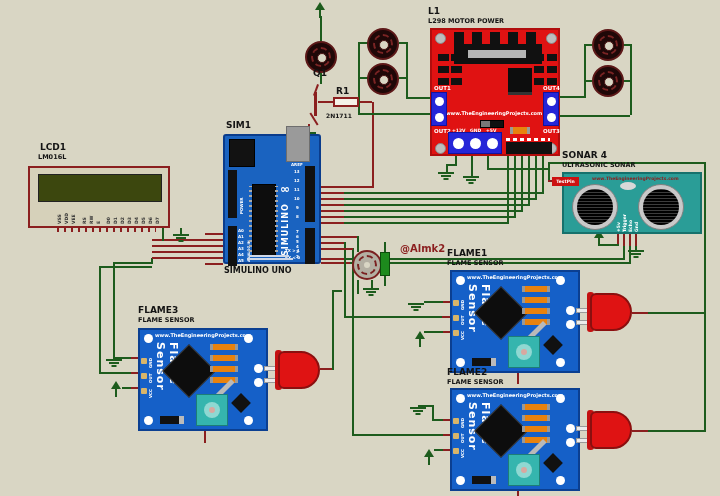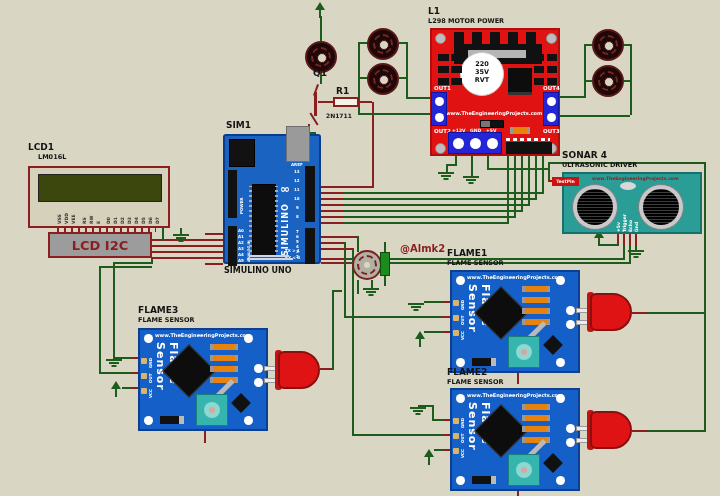--- a/index.html
+++ b/index.html
@@ -267,41 +267,38 @@
       <i></i>
       <u></u>
     </span>
 
   <span class="lbl" style="left:313px;top:68px">Q1</span>
   <span class="sub" style="left:326px;top:112px;font-size:6px">2N1711</span>
   <i class="wr" style="left:314px;top:92px;width:3px;height:24px"></i>
   <span class="lbl" style="left:336px;top:86px">R1</span>
   <div style="position:absolute;left:333px;top:97px;width:26px;height:10px;background:#f5f2e8;border:2px solid #8b1f1f;box-sizing:border-box"></div>
 
-  <span class="lbl" style="left:28px;top:142px">LCD1</span>
+  <span class="lbl" style="left:40px;top:142px">LCD1</span>
   <span class="sub" style="left:38px;top:153px">LM016L</span>
   <div style="position:absolute;left:28px;top:166px;width:142px;height:62px;background:#d6d1ba;border:2px solid #8b1f1f;box-sizing:border-box">
     <div style="position:absolute;left:8px;top:6px;width:122px;height:26px;background:#3c470e;border:1px solid #222"></div>
     <span class="vpin" style="left:27px;top:36px;height:20px;color:#333">VSS</span>
     <span class="vpin" style="left:34px;top:36px;height:20px;color:#333">VDD</span>
     <span class="vpin" style="left:41px;top:36px;height:20px;color:#333">VEE</span>
     <span class="vpin" style="left:52px;top:36px;height:20px;color:#333">RS</span>
     <span class="vpin" style="left:59px;top:36px;height:20px;color:#333">RW</span>
     <span class="vpin" style="left:66px;top:36px;height:20px;color:#333">E</span>
     <span class="vpin" style="left:76px;top:36px;height:20px;color:#333">D0</span>
     <span class="vpin" style="left:83px;top:36px;height:20px;color:#333">D1</span>
     <span class="vpin" style="left:90px;top:36px;height:20px;color:#333">D2</span>
     <span class="vpin" style="left:97px;top:36px;height:20px;color:#333">D3</span>
     <span class="vpin" style="left:104px;top:36px;height:20px;color:#333">D4</span>
     <span class="vpin" style="left:111px;top:36px;height:20px;color:#333">D5</span>
     <span class="vpin" style="left:118px;top:36px;height:20px;color:#333">D6</span>
     <span class="vpin" style="left:125px;top:36px;height:20px;color:#333">D7</span>
-  </div>
-  <div style="position:absolute;left:48px;top:232px;width:104px;height:26px;background:#9c9c9c;border:2px solid #8b1f1f;box-sizing:border-box;display:flex;align-items:center;justify-content:center">
-    <span style="font:bold 13px 'DejaVu Sans',sans-serif;color:#8b1f1f">LCD I2C</span>
   </div>
 
   <span class="lbl" style="left:226px;top:120px">SIM1</span>
   <div style="position:absolute;left:223px;top:134px;width:98px;height:130px;background:#1a63c0;border:2px solid #0a3c8c;border-radius:3px;box-sizing:border-box">
     <div style="position:absolute;left:4px;top:3px;width:24px;height:26px;background:#121212;border:1px solid #000"></div>
     <div style="position:absolute;left:61px;top:-10px;width:22px;height:34px;background:#9a9a9a;border:1px solid #6e6e6e"></div>
     <span class="wtxt" style="left:66px;top:26px;font-size:4px">AREF</span>
     <div style="position:absolute;left:80px;top:30px;width:10px;height:56px;background:#111"></div>
     <span class="wtxt" style="left:69px;top:33px;font-size:4px">13</span>
     <span class="wtxt" style="left:69px;top:42px;font-size:4px">12</span>
@@ -342,25 +339,20 @@
   <span class="sub" style="left:428px;top:17px">L298 MOTOR POWER</span>
   <div style="position:absolute;left:430px;top:28px;width:130px;height:128px;background:#e01212;border:2px solid #b00d0d;box-sizing:border-box">
     <span class="screw" style="left:3px;top:3px"></span>
     <span class="screw" style="left:114px;top:3px"></span>
     <span class="screw" style="left:3px;top:113px"></span>
     <span class="screw" style="left:114px;top:113px"></span>
     <i style="position:absolute;left:22px;top:2px;width:88px;height:14px;display:block;background:repeating-linear-gradient(90deg,#111 0 10px,transparent 10px 18px)"></i>
     <div style="position:absolute;left:22px;top:14px;width:88px;height:20px;background:#111">
       <i style="position:absolute;left:14px;top:6px;width:58px;height:8px;background:#b5b5b5;display:block"></i>
     </div>
-    <div style="position:absolute;left:28px;top:22px;width:44px;height:44px;border-radius:50%;background:#fff;border:1px solid #ccc;text-align:center;padding-top:7px;box-sizing:border-box">
-      <div style="font:bold 6.5px 'DejaVu Sans',sans-serif;color:#111;line-height:8px">220</div>
-      <div style="font:bold 6.5px 'DejaVu Sans',sans-serif;color:#111;line-height:8px">35V</div>
-      <div style="font:bold 6.5px 'DejaVu Sans',sans-serif;color:#111;line-height:8px">RVT</div>
-    </div>
     <i style="position:absolute;left:6px;top:24px;width:11px;height:7px;background:#111;display:block"></i>
     <i style="position:absolute;left:19px;top:24px;width:11px;height:7px;background:#111;display:block"></i>
     <i style="position:absolute;left:6px;top:36px;width:11px;height:7px;background:#111;display:block"></i>
     <i style="position:absolute;left:19px;top:36px;width:11px;height:7px;background:#111;display:block"></i>
     <i style="position:absolute;left:6px;top:48px;width:11px;height:7px;background:#111;display:block"></i>
     <i style="position:absolute;left:19px;top:48px;width:11px;height:7px;background:#111;display:block"></i>
     <i style="position:absolute;left:102px;top:24px;width:10px;height:7px;background:#111;display:block"></i>
     <i style="position:absolute;left:115px;top:24px;width:10px;height:7px;background:#111;display:block"></i>
     <i style="position:absolute;left:102px;top:36px;width:10px;height:7px;background:#111;display:block"></i>
     <i style="position:absolute;left:115px;top:36px;width:10px;height:7px;background:#111;display:block"></i>
@@ -389,21 +381,21 @@
     <span class="tcirc" style="left:3px;top:4px;width:9px;height:9px"></span>
     <span class="tcirc" style="left:3px;top:20px;width:9px;height:9px"></span>
   </div>
   <div class="term" style="left:448px;top:132px;width:54px;height:22px">
     <span class="tcirc" style="left:4px;top:5px;width:11px;height:11px"></span>
     <span class="tcirc" style="left:21px;top:5px;width:11px;height:11px"></span>
     <span class="tcirc" style="left:38px;top:5px;width:11px;height:11px"></span>
   </div>
 
   <span class="lbl" style="left:562px;top:150px">SONAR 4</span>
-  <span class="sub" style="left:562px;top:161px">ULTRASONIC DRIVER</span>
+  <span class="sub" style="left:562px;top:161px">ULTRASONIC SONAR</span>
   <div style="position:absolute;left:562px;top:172px;width:140px;height:62px;background:#2a9d97;border:2px solid #16716c;box-sizing:border-box">
     <span style="position:absolute;left:28px;top:2px;font:bold 4.5px 'DejaVu Sans',sans-serif;color:#8b1f1f;white-space:nowrap">www.TheEngineeringProjects.com</span>
     <span class="tx" style="left:8px;top:10px">
         <i></i>
       </span>
     <span class="tx" style="left:74px;top:10px">
         <i></i>
       </span>
     <i style="position:absolute;left:56px;top:8px;width:16px;height:8px;background:#d8d8d8;border-radius:50%;display:block"></i>
     <span class="vpin" style="left:52px;top:32px;height:26px">+5v</span>

